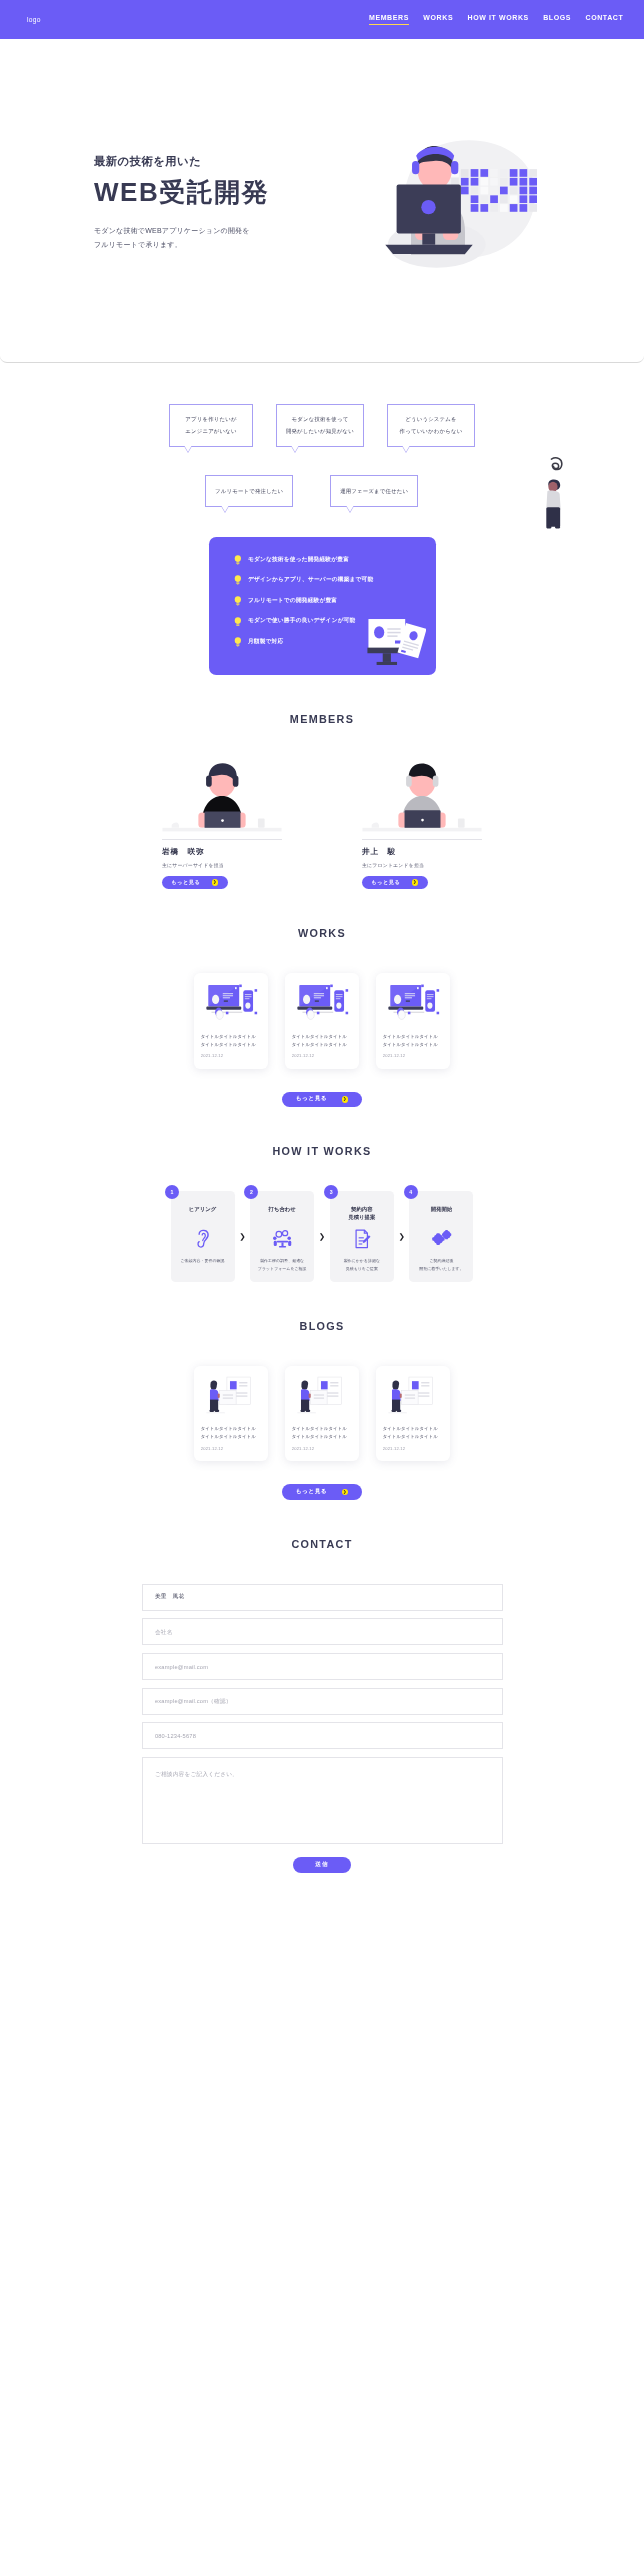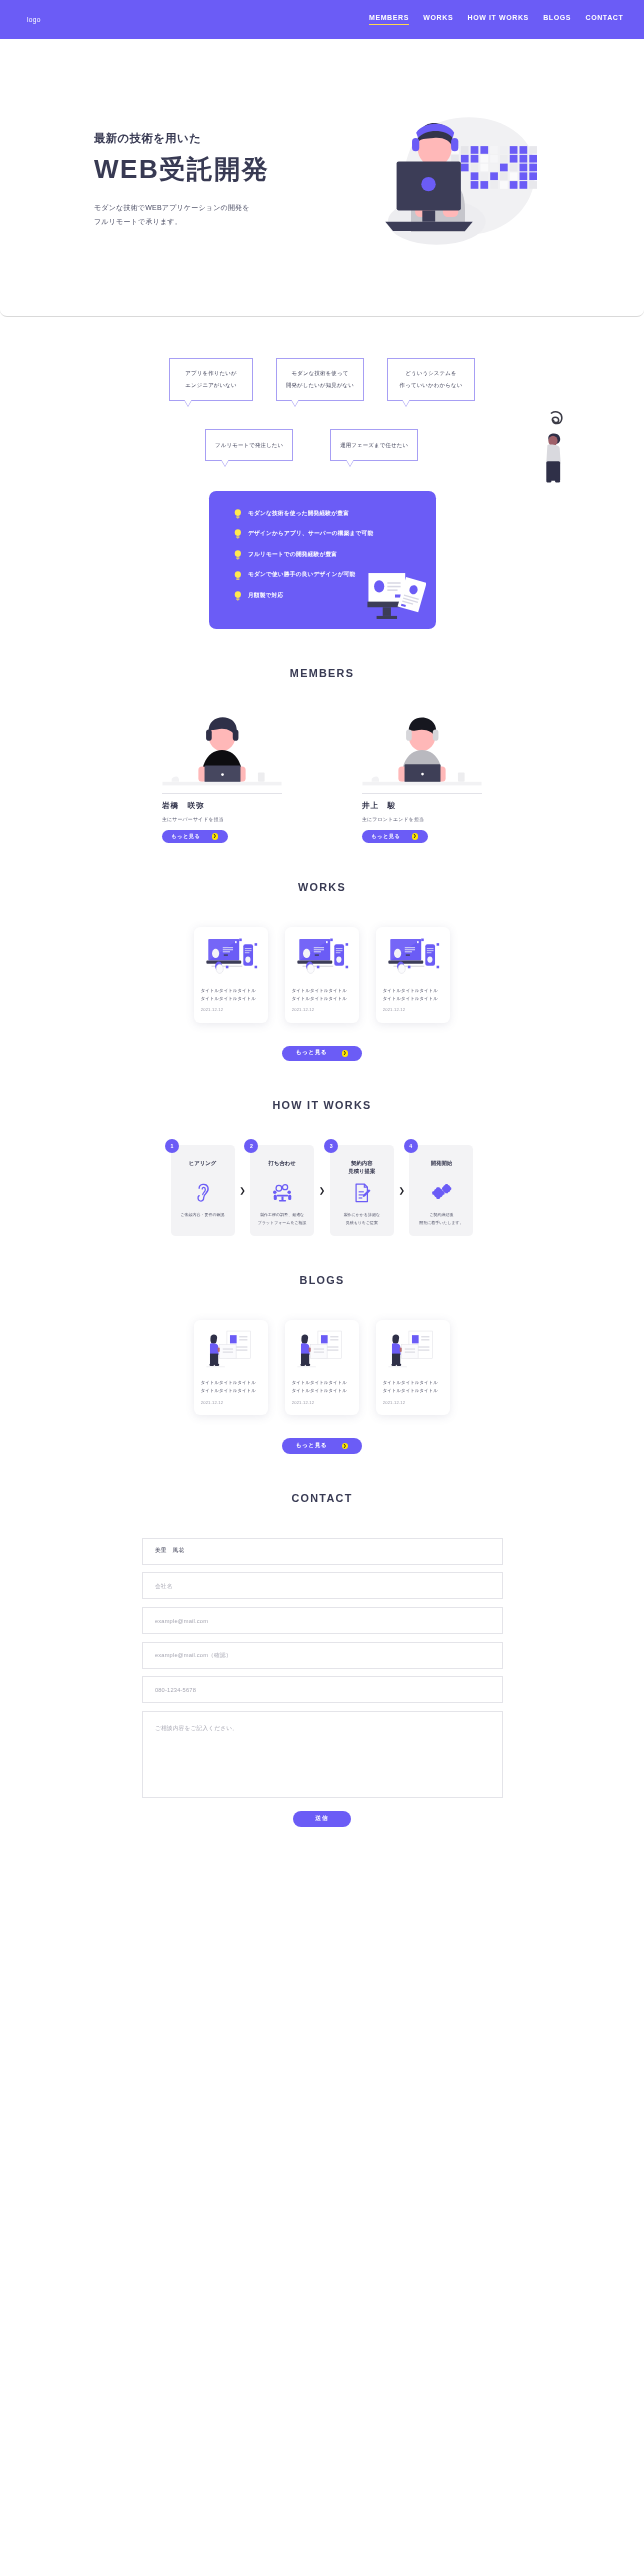--- a/index.html
+++ b/index.html
@@ -31,21 +31,21 @@
     padding-bottom: 3.6px;
     border-bottom: 1.3px solid transparent;
     white-space: nowrap;
     cursor: pointer;
   }
   .nav-item.active { border-bottom-color: #ffd84d; }
 
   
   .hero {
     position: relative;
-    height: 278px;
+    height: 324px;
     padding: 0 27px;
     display: flex;
     align-items: center;
     justify-content: space-between;
     border-bottom: 0.5px solid #d9d9d9;
     border-radius: 7px;
   }
   .hero-copy { padding-left: 67px; padding-top: 5.2px; }
   .hero-sub {
     font-size: 11.3px;

